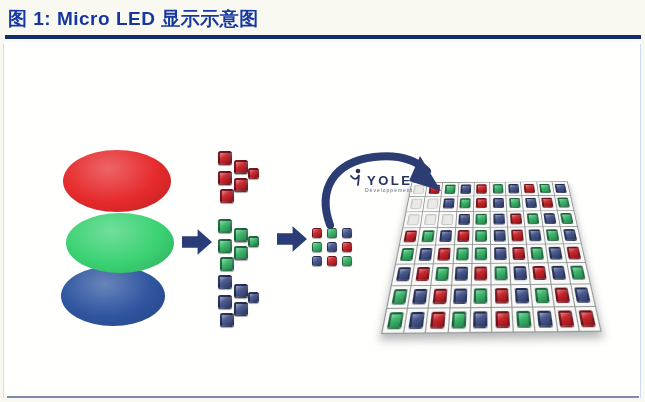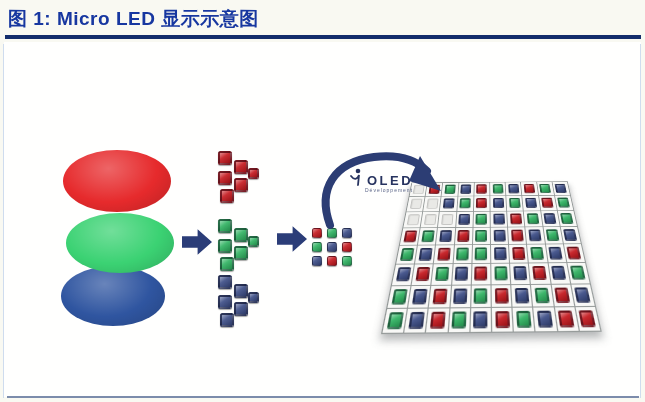--- a/index.html
+++ b/index.html
@@ -115,21 +115,21 @@
     <path d="M 18 80 C 5 44 22 17 62 12 C 88 9 104 15 115 26" fill="none" stroke="#2c3d74" stroke-width="8" stroke-linecap="round"></path>
     <polygon points="129,46 108,11 97,36" fill="#2c3d74"></polygon>
   </svg>
 
   <div class="yole">
     <div class="yole-row">
       <svg width="20" height="20" viewBox="0 0 20 20">
         <circle cx="11" cy="4" r="2.3" fill="#27335f"></circle>
         <path d="M 4 9 C 7 13 10 13 12 8 L 11 18" fill="none" stroke="#27335f" stroke-width="1.8" stroke-linecap="round"></path>
       </svg>
-      <span class="yole-name">OLED</span>
+      <span class="yole-name">YOLE</span>
     </div>
     <span class="yole-sub">Développement</span>
   </div>
 
   <div class="grid-wrap">
     <div class="led-grid" id="led-grid">
         <div class="gcell">
           <div class="gchip empty"></div>
         </div>
         <div class="gcell">

